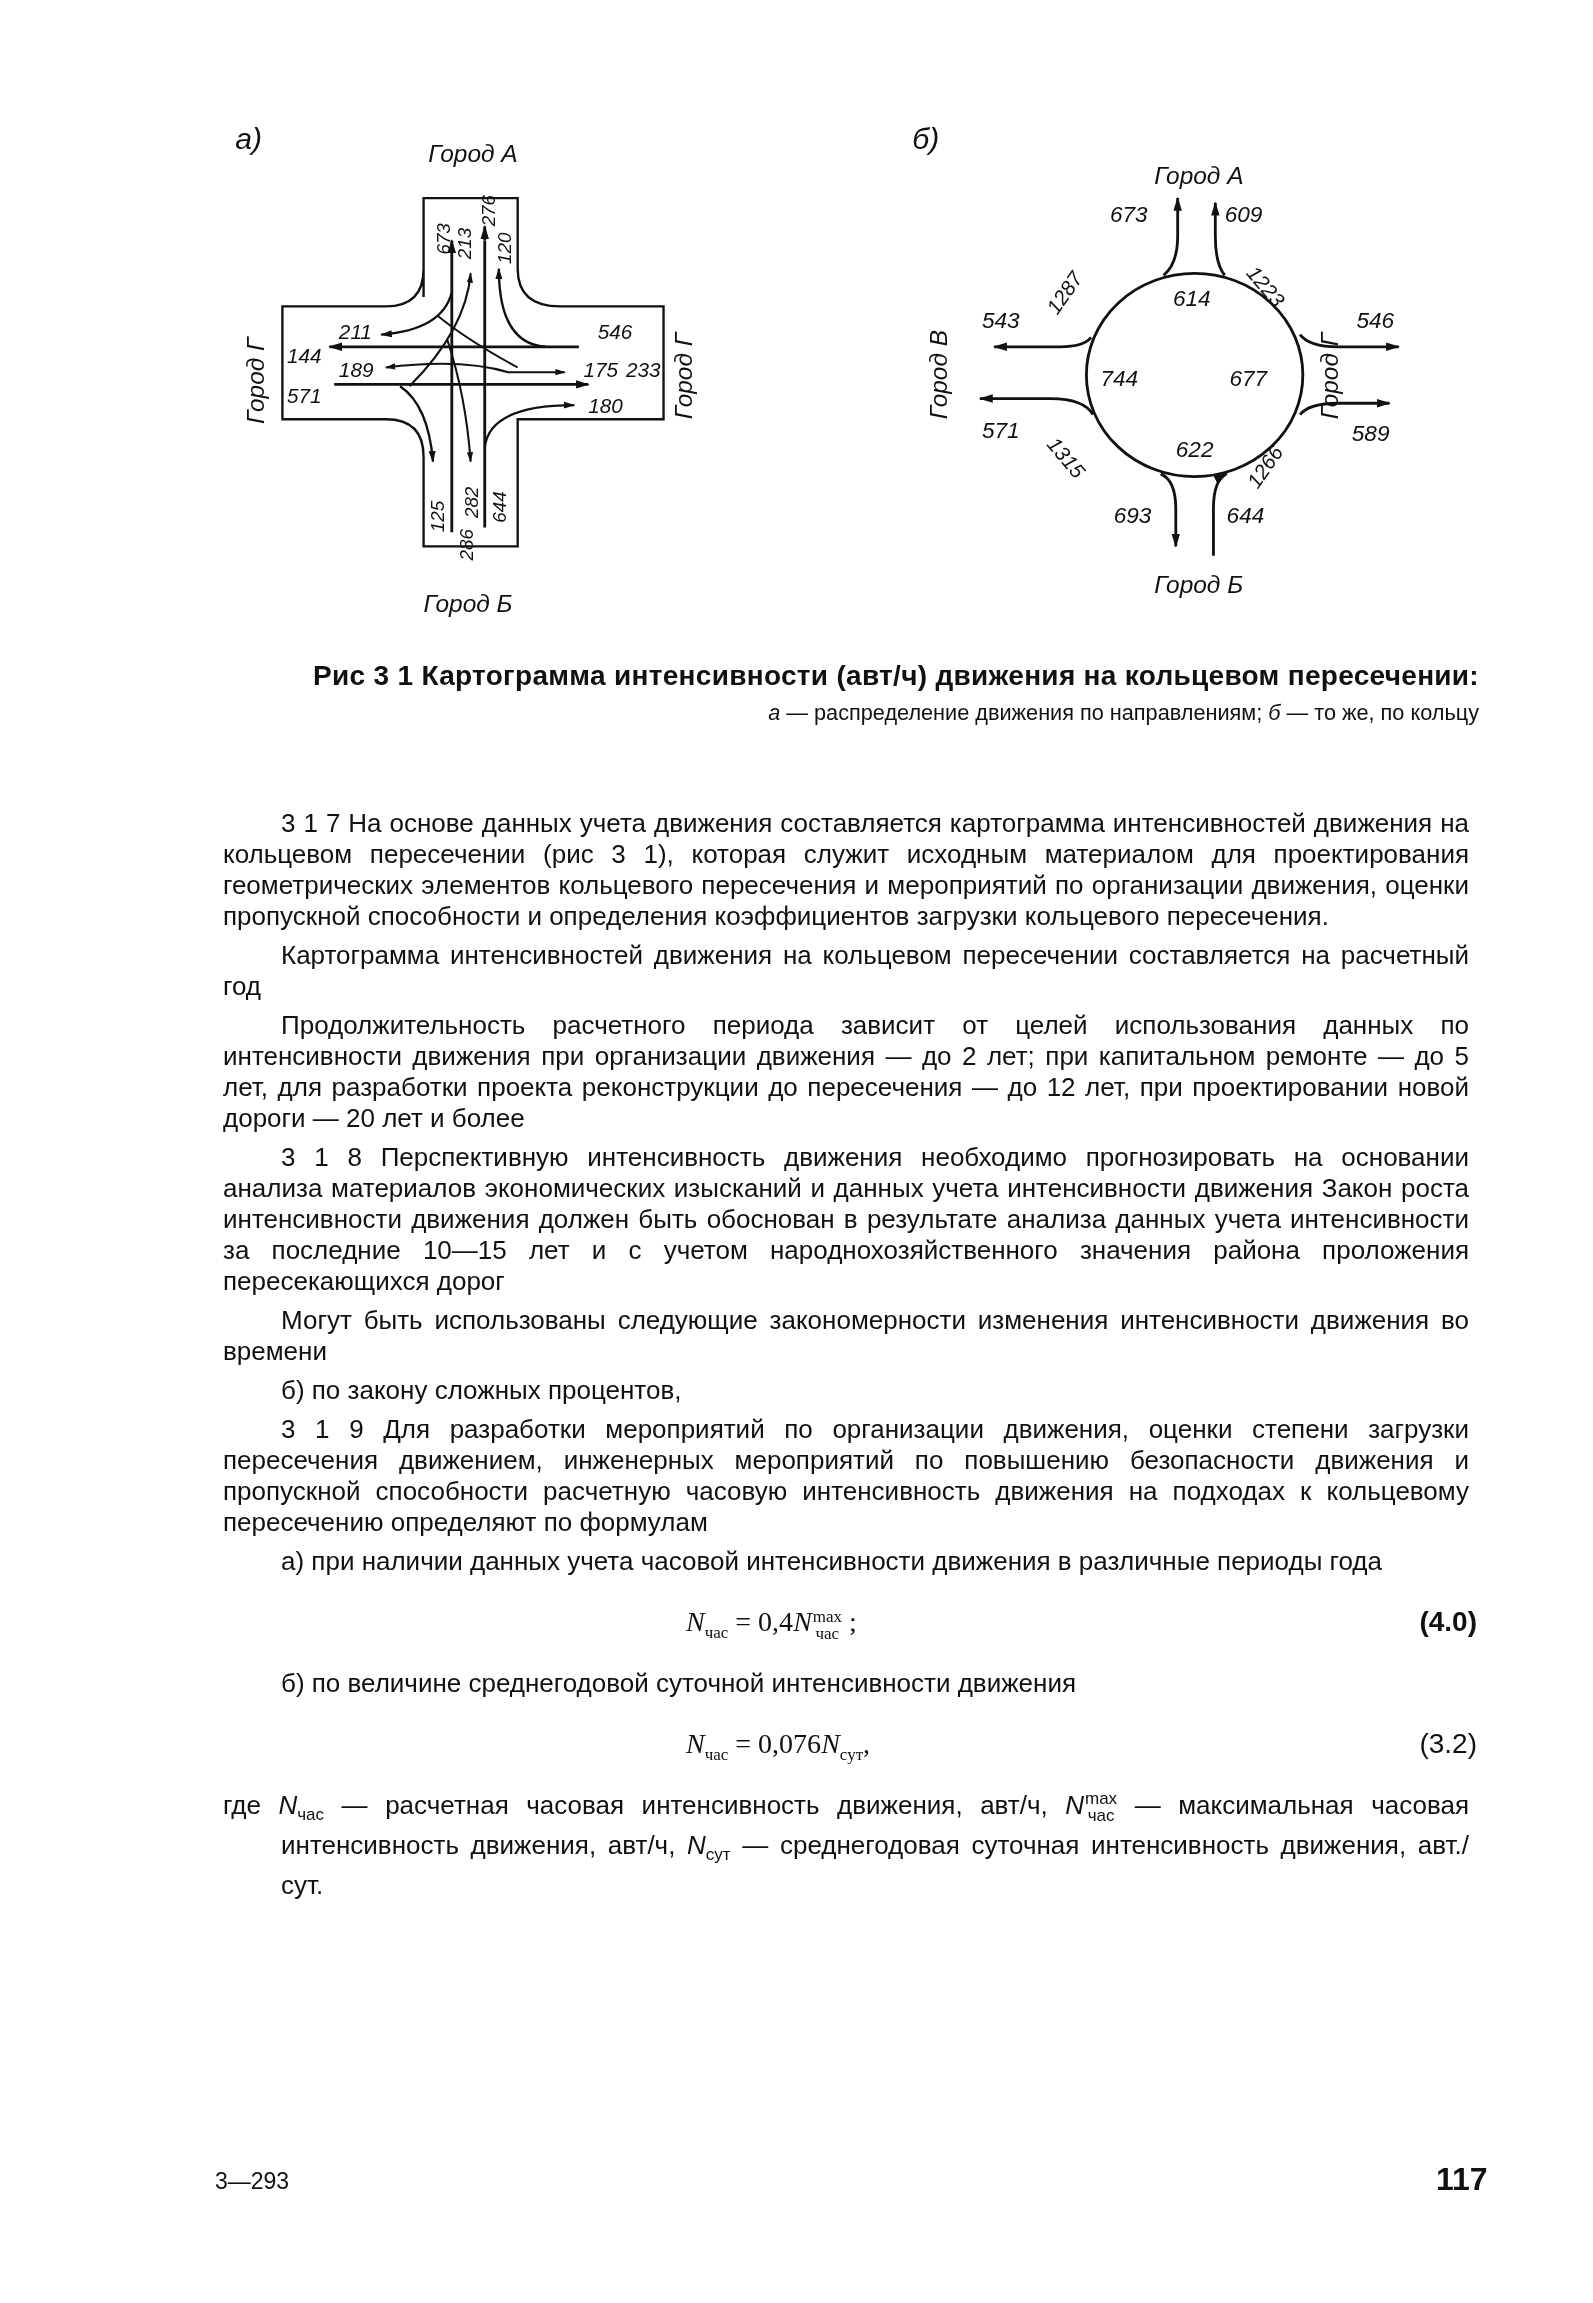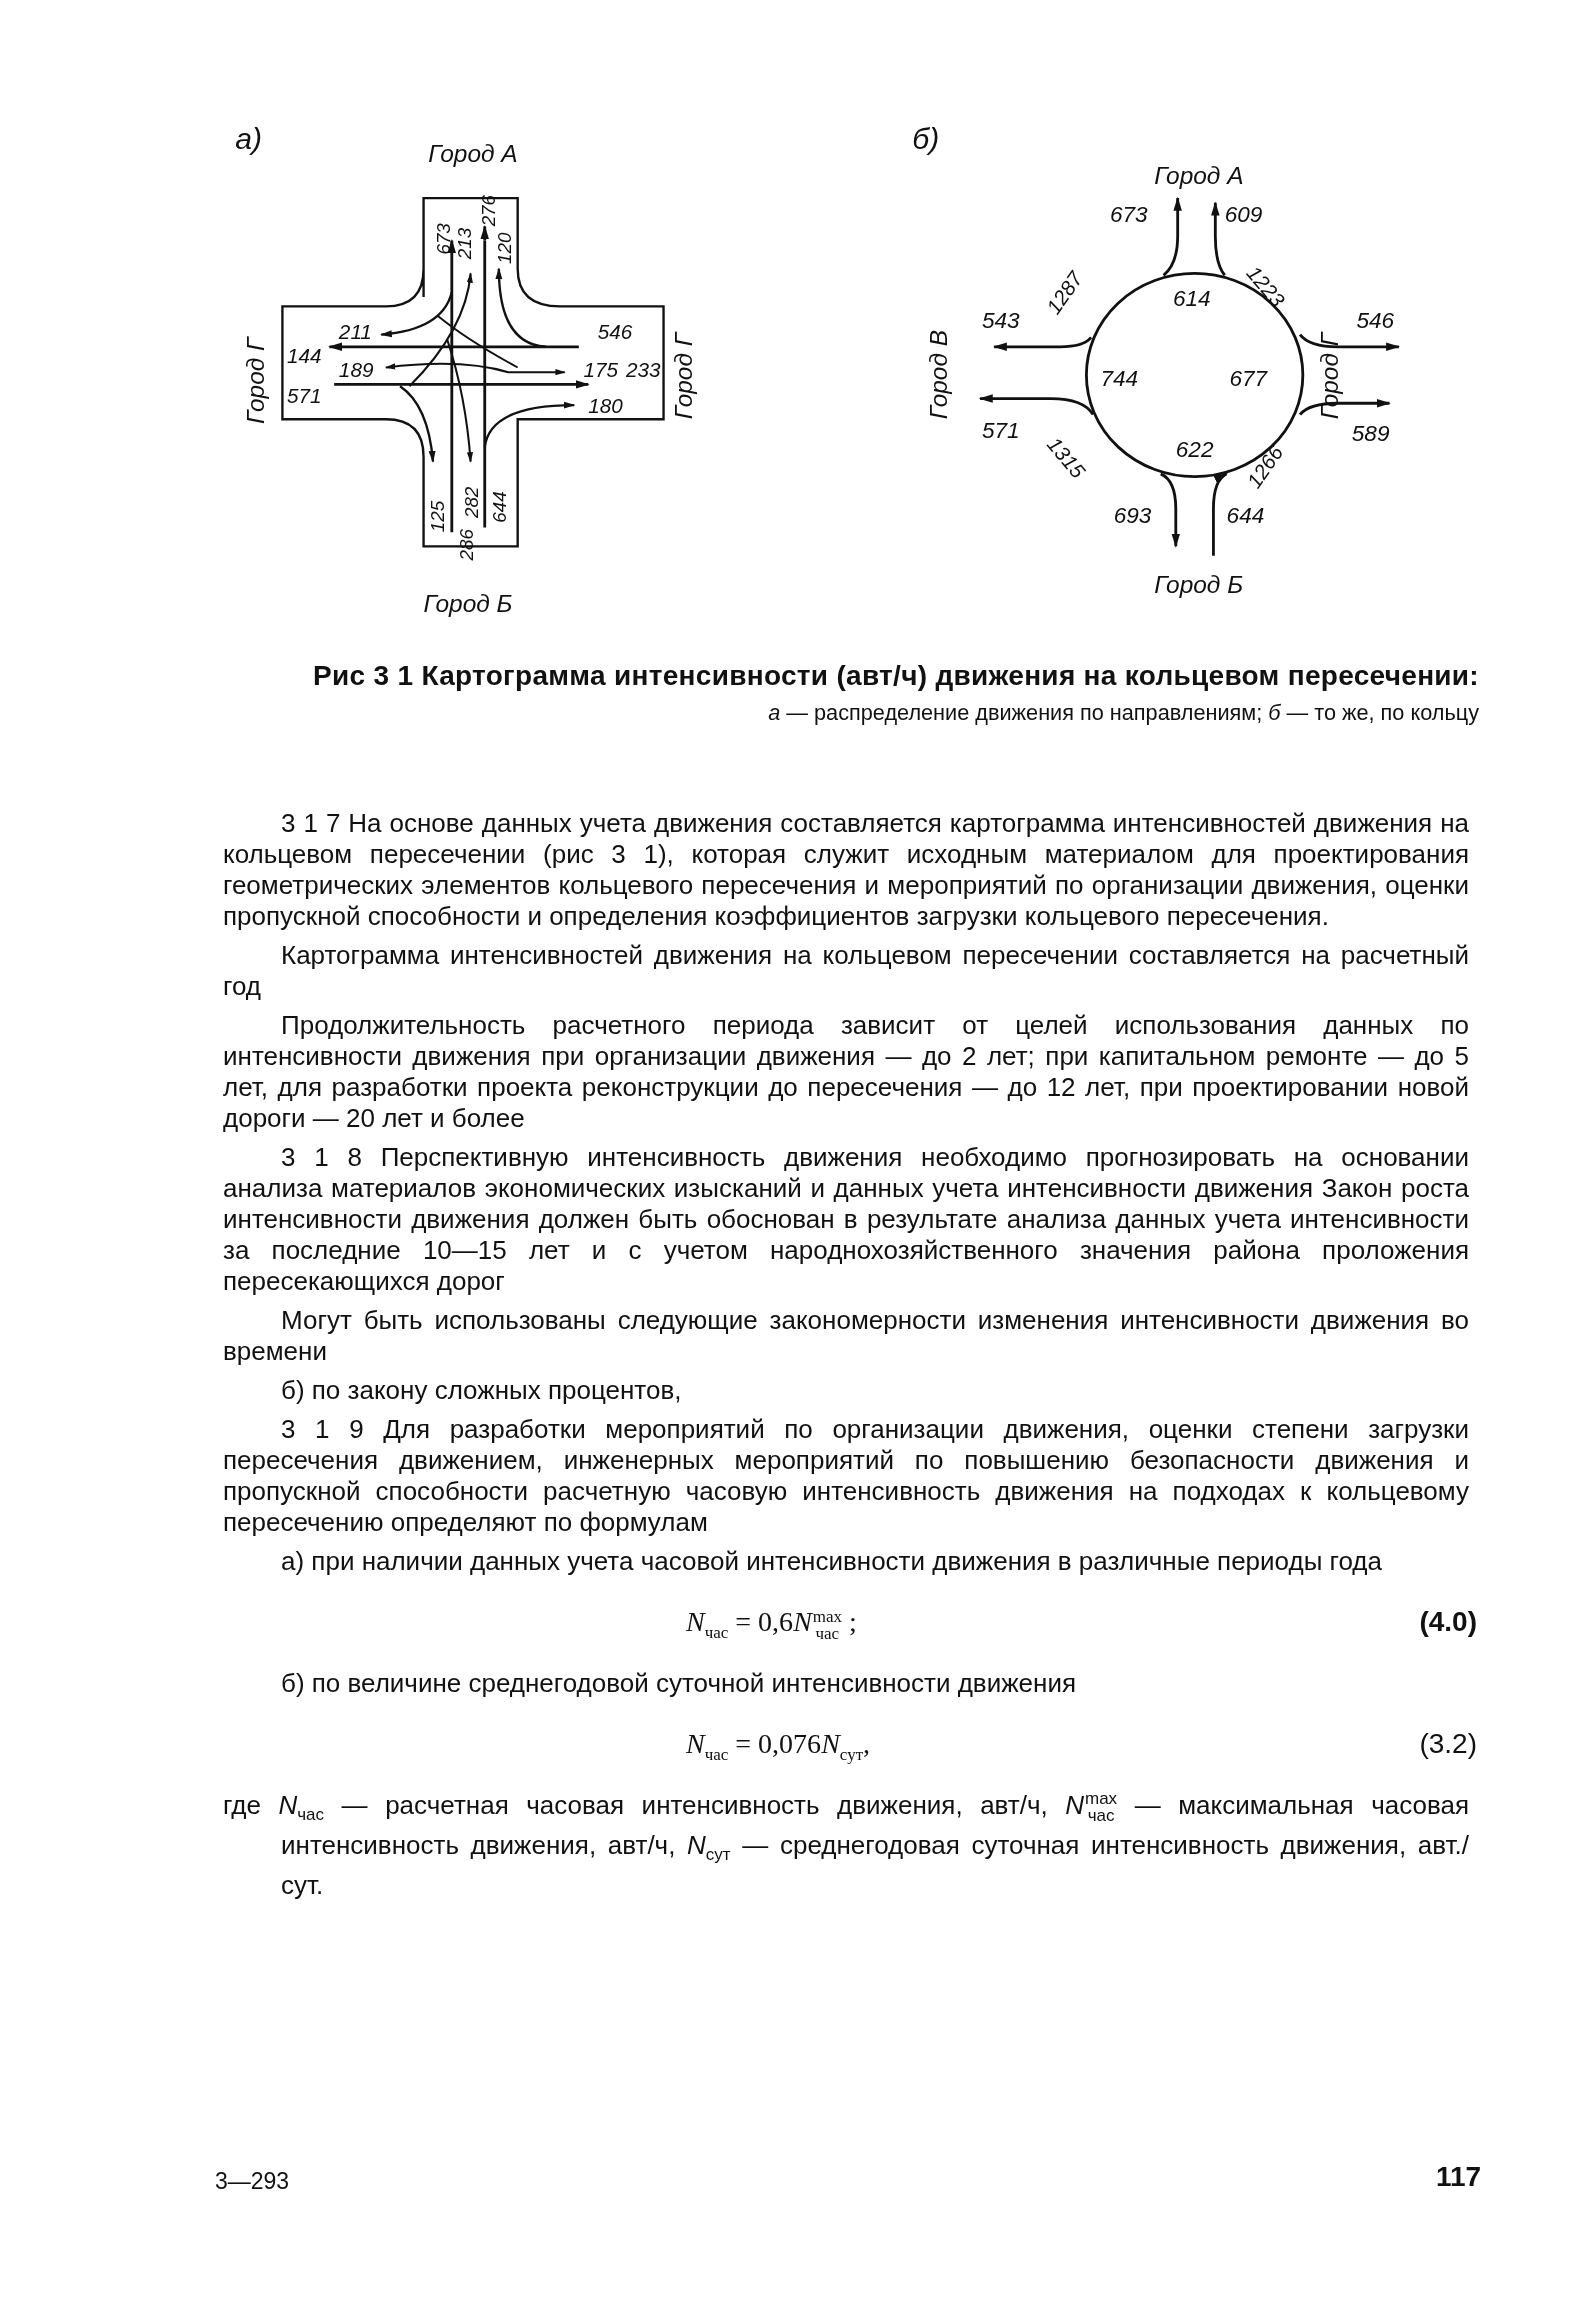--- a/index.html
+++ b/index.html
@@ -47,21 +47,21 @@
 
   .where { text-indent: 0 !important; padding-left: 58px; }
   .where .lead { margin-left: -58px; }
 
   .footer-left {
     position: absolute; left: 215px; top: 2168px;
     font-family: "Liberation Sans", "DejaVu Sans", sans-serif; font-size: 23px;
   }
   .footer-right {
     position: absolute; left: 1436px; top: 2161px;
-    font-family: "Liberation Sans", "DejaVu Sans", sans-serif; font-size: 28px; font-weight: bold;
+    font-family: "Liberation Sans", "DejaVu Sans", sans-serif; font-size: 32px; font-weight: bold;
   }
 </style>
 </head>
 <body>
 
 <div class="page">
 
   <div class="fig fig-a">
     <svg viewBox="0 0 640 560">
       <defs>
@@ -176,21 +176,21 @@
     <p>Картограмма интенсивностей движения на кольцевом пересечении составляется на расчетный год</p>
     <p>Продолжительность расчетного периода зависит от целей использования данных по интенсивности движения при организации движения — до 2 лет; при капитальном ремонте — до 5 лет, для разработки проекта реконструкции до пересечения — до 12 лет, при проектировании новой дороги — 20 лет и более</p>
     <p>3 1 8 Перспективную интенсивность движения необходимо прогнозировать на основании анализа материалов экономических изысканий и данных учета интенсивности движения Закон роста интенсивности движения должен быть обоснован в результате анализа данных учета интенсивности за последние 10—15 лет и с учетом народнохозяйственного значения района проложения пересекающихся дорог</p>
     <p>Могут быть использованы следующие закономерности изменения интенсивности движения во времени</p>
     <p class="item">б) по закону сложных процентов,</p>
     <p>3 1 9 Для разработки мероприятий по организации движения, оценки степени загрузки пересечения движением, инженерных мероприятий по повышению безопасности движения и пропускной способности расчетную часовую интенсивность движения на подходах к кольцевому пересечению определяют по формулам</p>
     <p>а) при наличии данных учета часовой интенсивности движения в различные периоды года</p>
 
     <div class="formula">
       <span class="expr">
-        <i class="var">N</i><sub>час</sub><span> = 0,6</span><i class="var">N</i><span class="supsub"><span>max</span><span>час</span></span><span>   ;</span>
+        <i class="var">N</i><sub>час</sub><span> = 0,4</span><i class="var">N</i><span class="supsub"><span>max</span><span>час</span></span><span>   ;</span>
       </span>
       <span class="num">(4.0)</span>
     </div>
 
     <p>б) по величине среднегодовой суточной интенсивности движения</p>
 
     <div class="formula">
       <span class="expr">
         <i class="var">N</i><sub>час</sub><span> = 0,076</span><i class="var">N</i><sub>сут</sub><span>,</span>
       </span>

